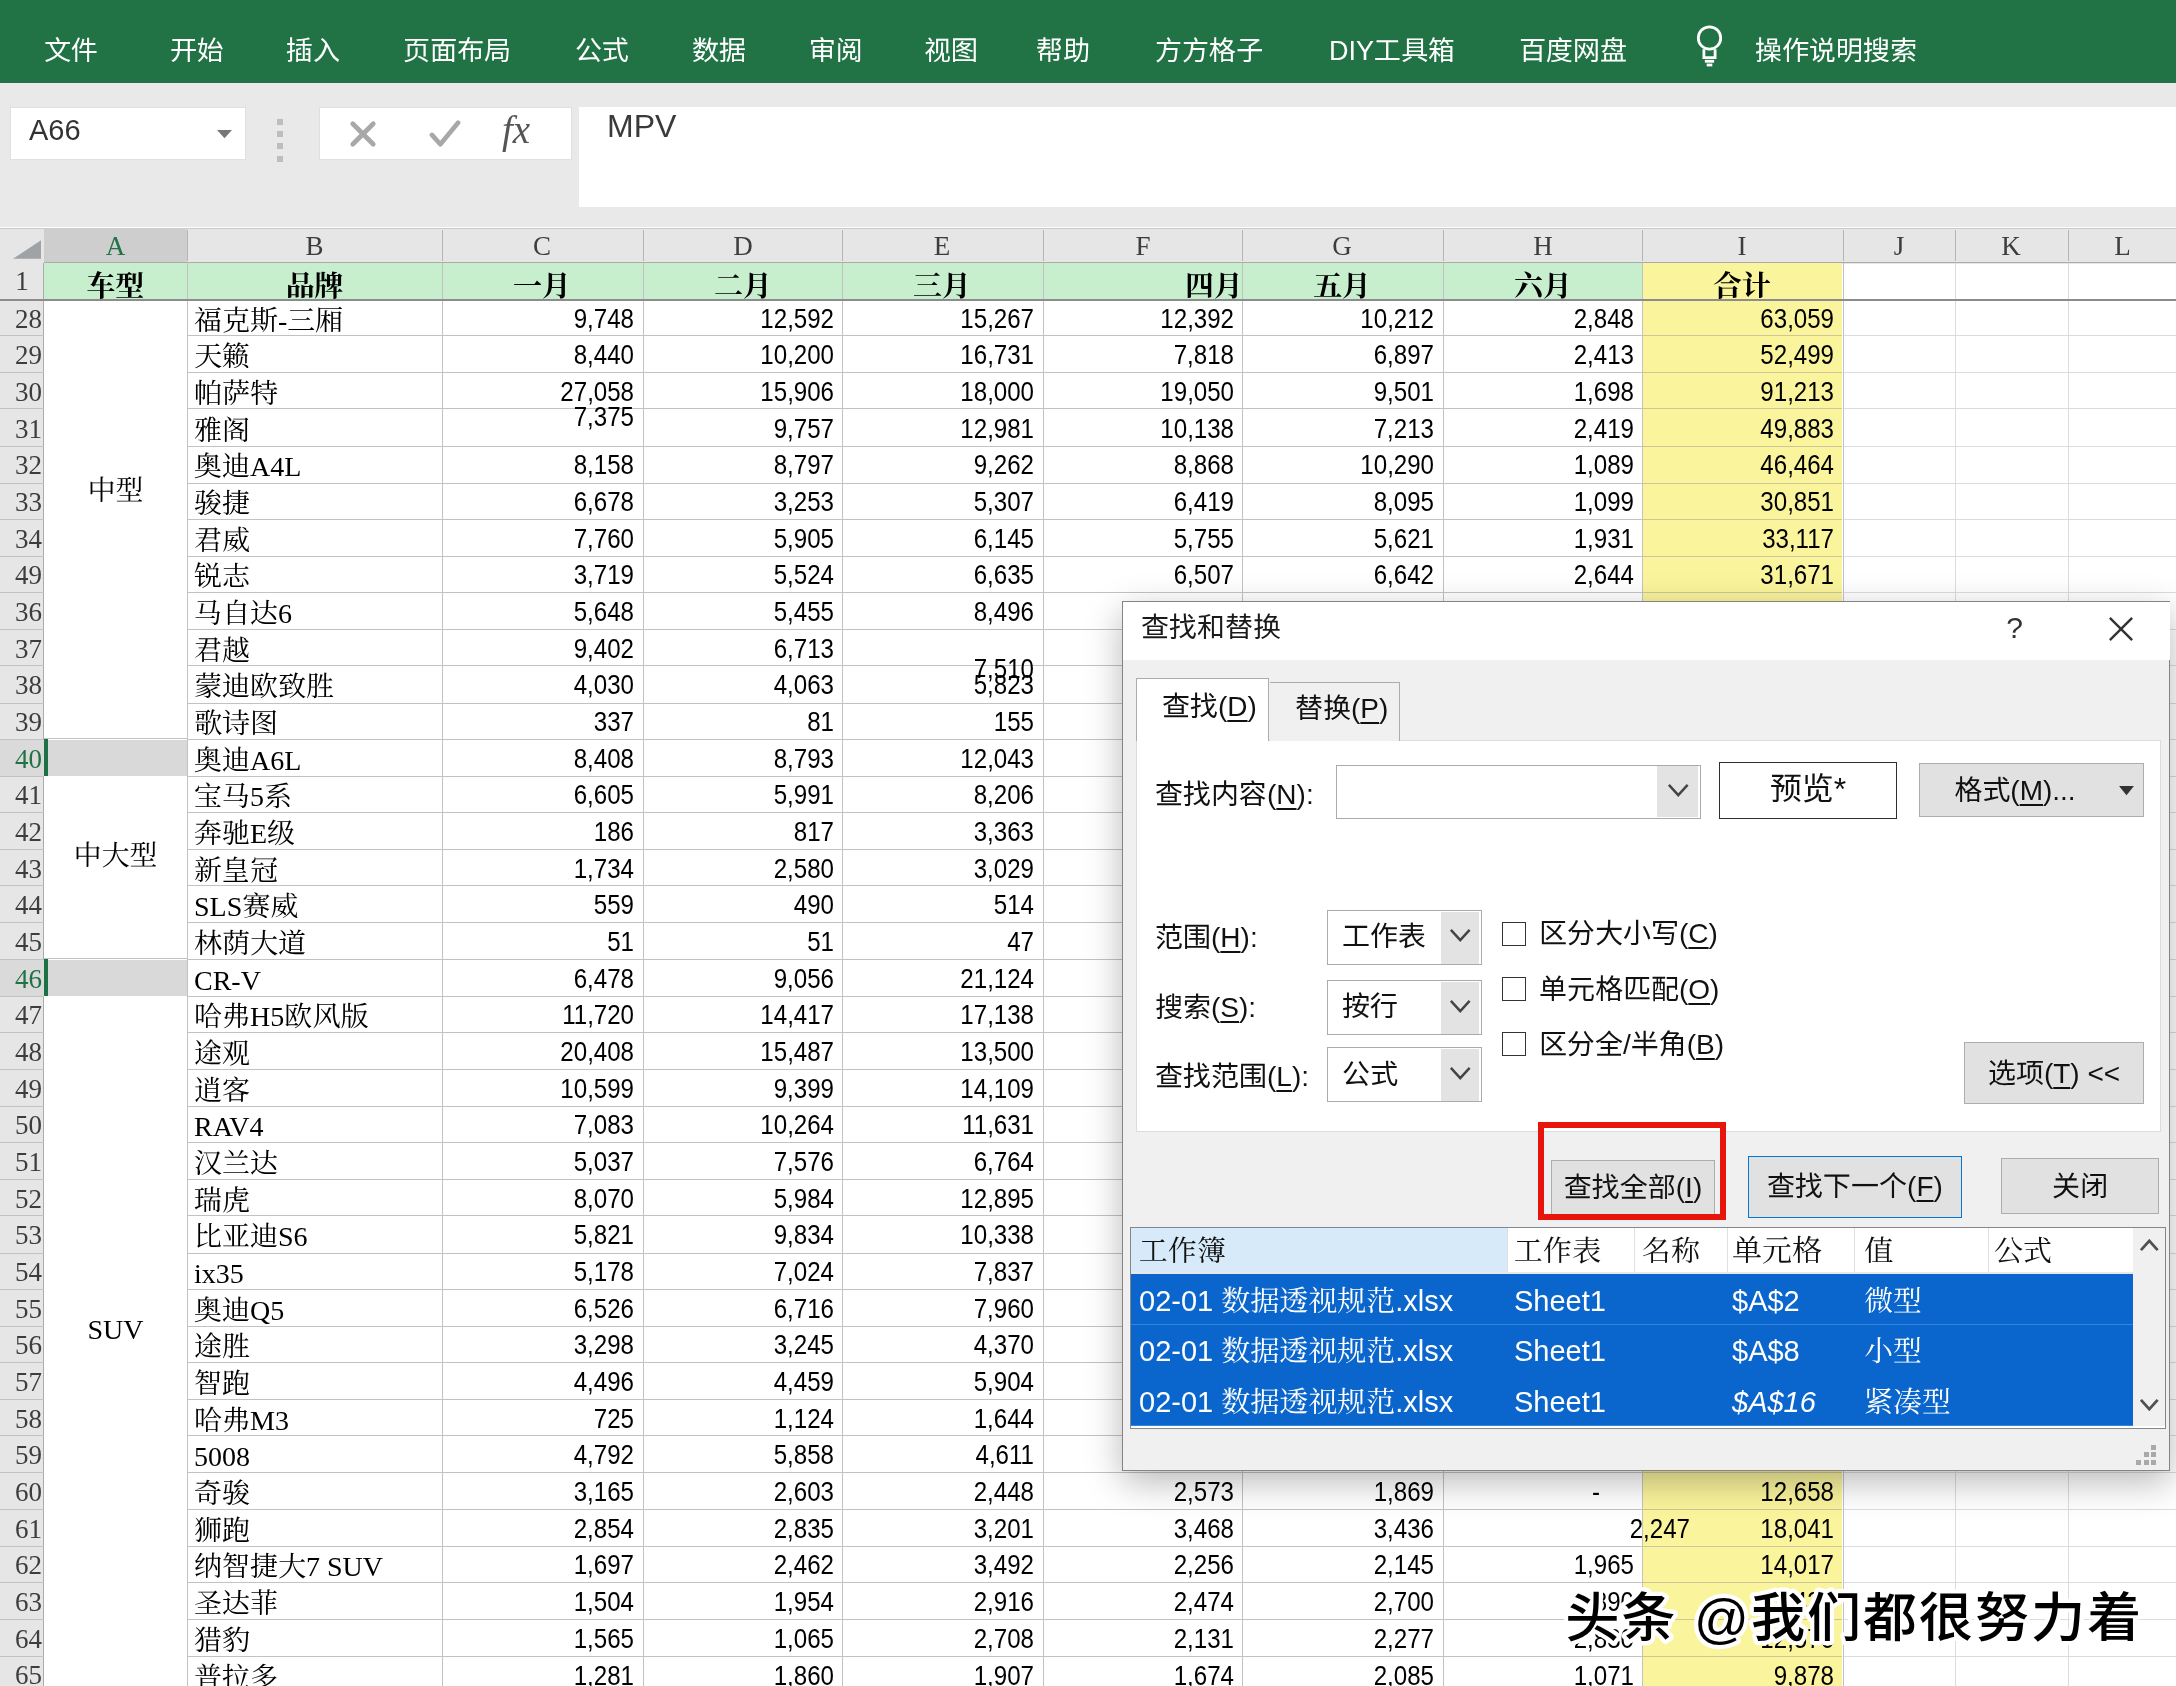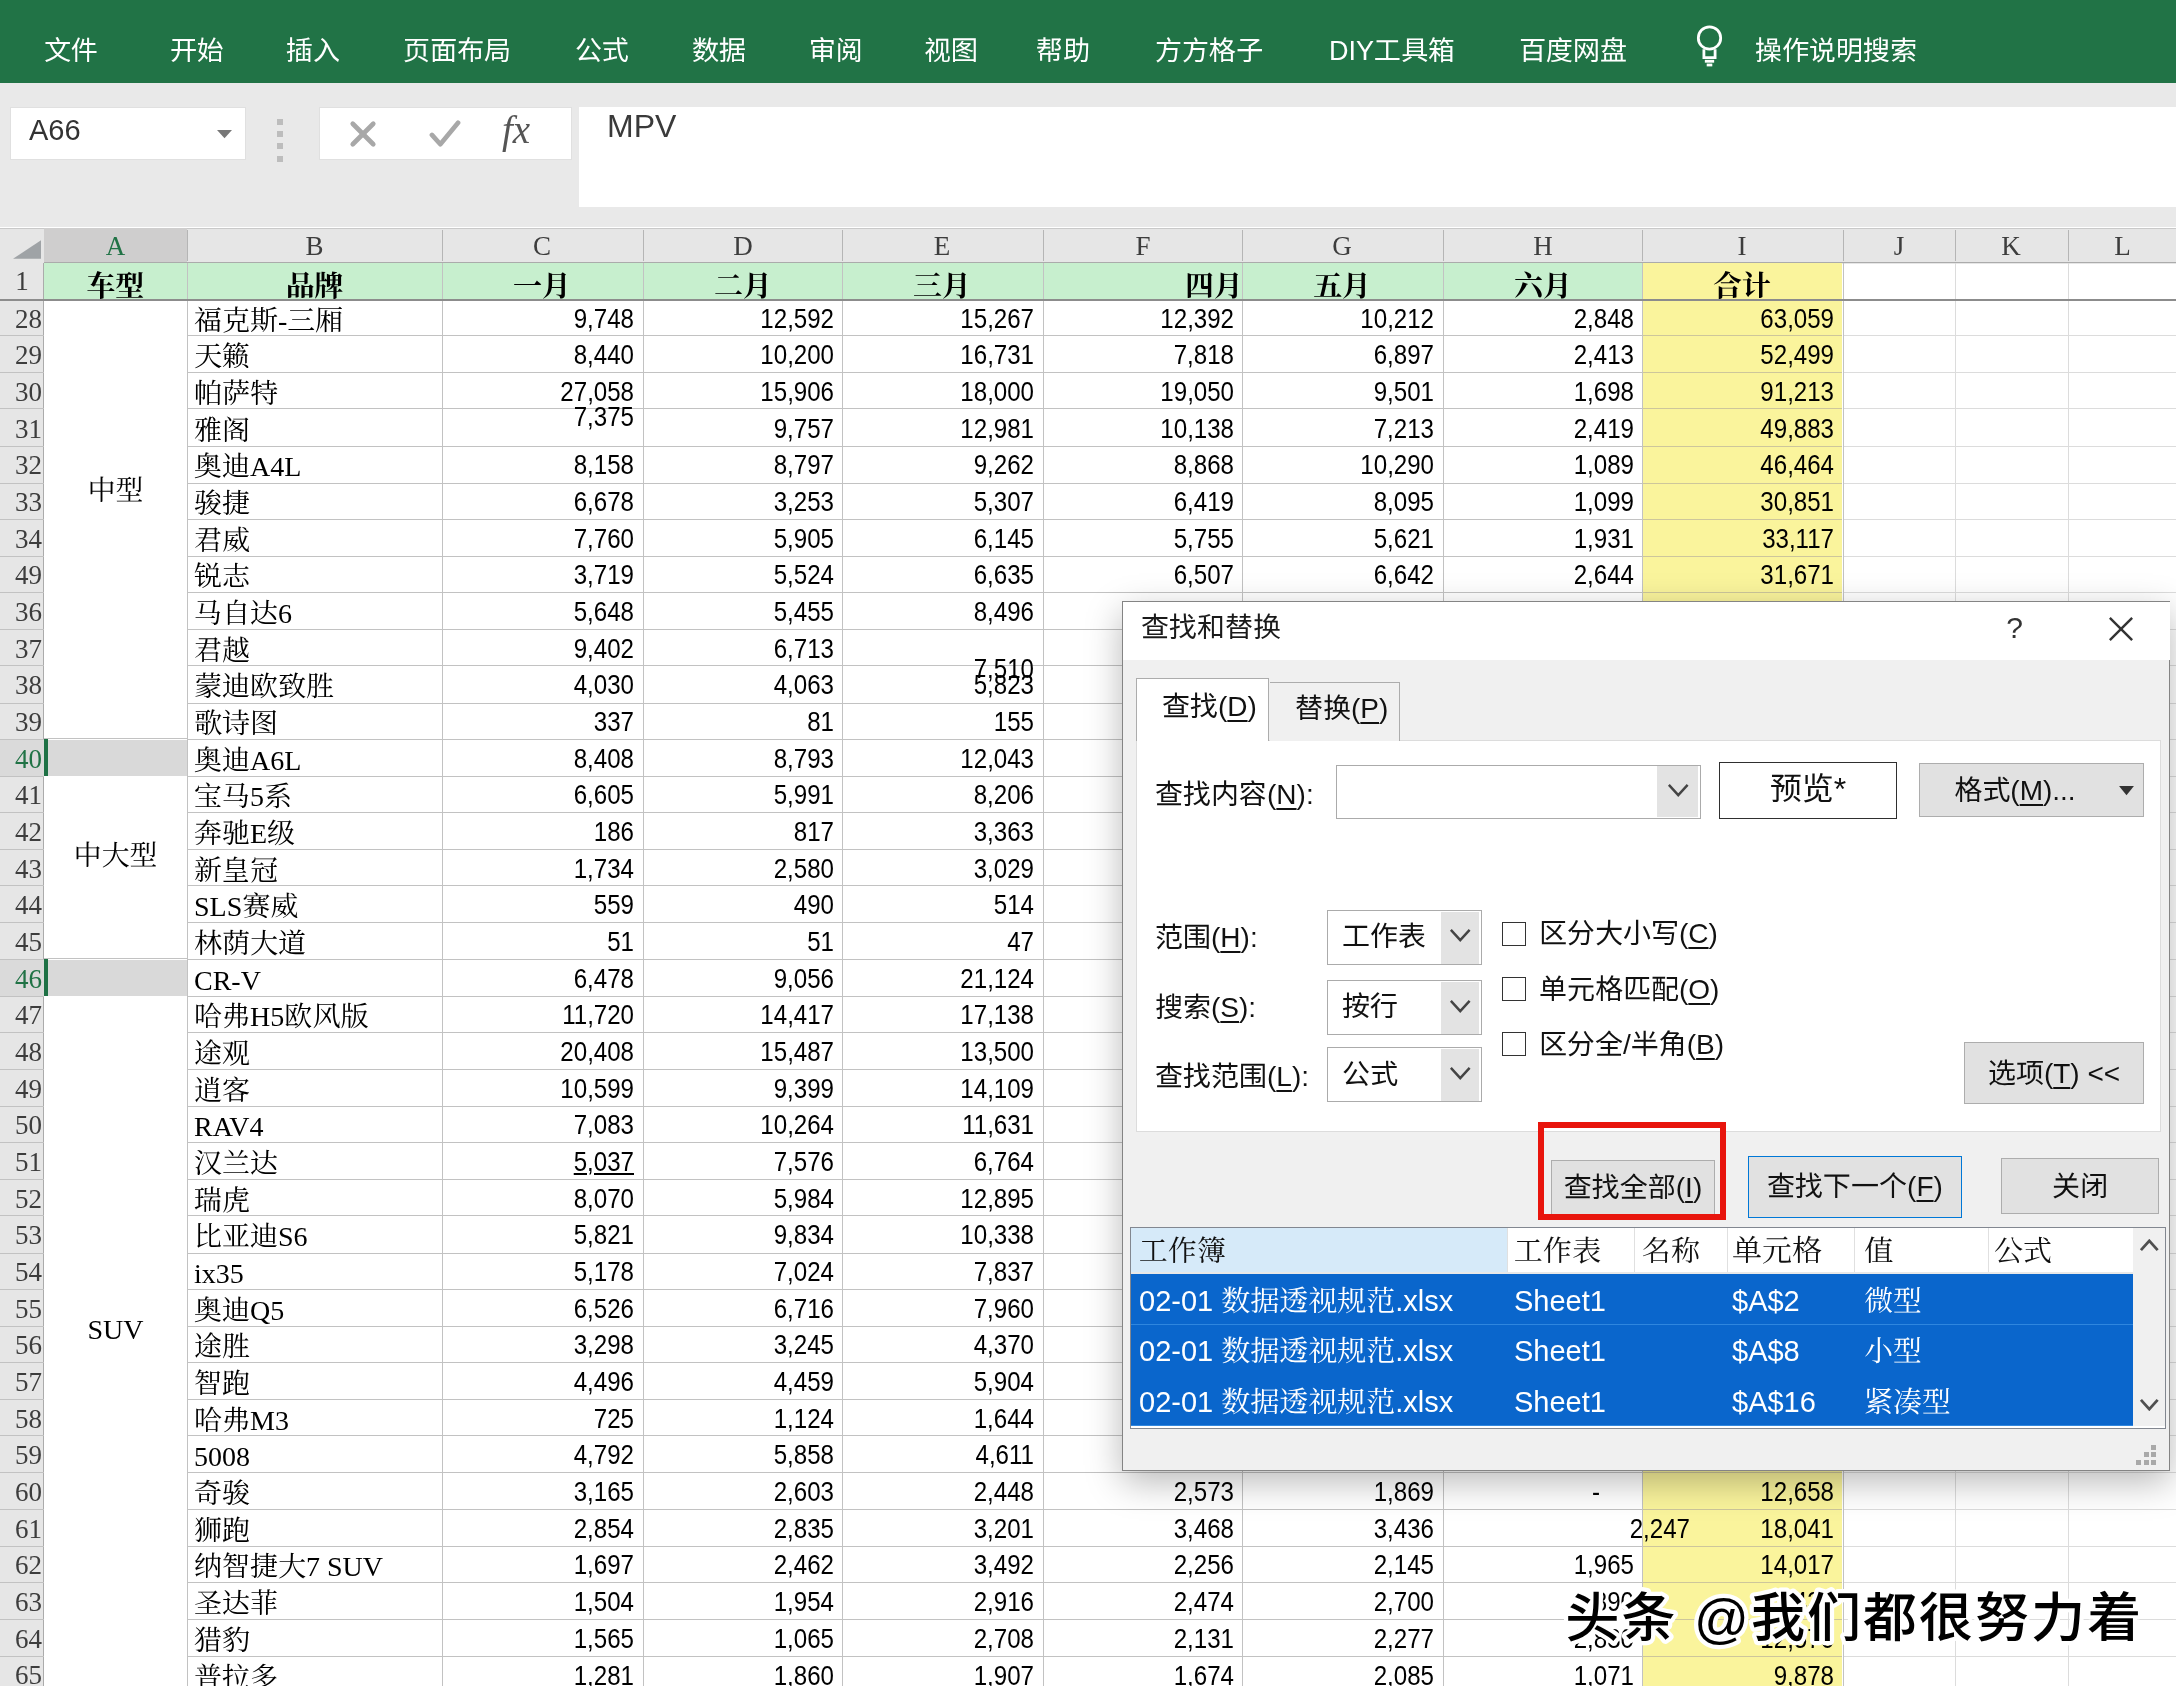--- a/index.html
+++ b/index.html
@@ -648,21 +648,21 @@
     <div style="position:absolute;left:442px;top:1108px;width:192px;height:34px;line-height:34px;">
       <span class="num" style="display:block;">7,083</span>
     </div>
     <div style="position:absolute;left:643px;top:1108px;width:191px;height:34px;line-height:34px;">
       <span class="num" style="display:block;">10,264</span>
     </div>
     <div style="position:absolute;left:842px;top:1108px;width:192px;height:34px;line-height:34px;">
       <span class="num" style="display:block;">11,631</span>
     </div>
     <div style="position:absolute;left:194px;top:1145px;width:244px;height:34px;line-height:34px;"><span class="brand">汉兰达</span></div>
-    <div style="position:absolute;left:442px;top:1145px;width:192px;height:34px;line-height:34px;text-decoration:underline;">
+    <div style="position:absolute;left:442px;top:1145px;width:192px;height:34px;line-height:34px;">
       <span class="num" style="display:block;">5,037</span>
     </div>
     <div style="position:absolute;left:643px;top:1145px;width:191px;height:34px;line-height:34px;">
       <span class="num" style="display:block;">7,576</span>
     </div>
     <div style="position:absolute;left:842px;top:1145px;width:192px;height:34px;line-height:34px;">
       <span class="num" style="display:block;">6,764</span>
     </div>
     <div style="position:absolute;left:194px;top:1182px;width:244px;height:34px;line-height:34px;"><span class="brand">瑞虎</span></div>
     <div style="position:absolute;left:442px;top:1182px;width:192px;height:34px;line-height:34px;">
@@ -959,21 +959,21 @@
     <div style="position:absolute;left:1732px;top:1283px;width:150px;height:36px;font-size:29px;color:#fff;line-height:36px;font-family:'Liberation Sans','Noto Sans SC',sans-serif;">$A$2</div>
     <div style="position:absolute;left:1864px;top:1283px;width:187px;height:36px;font-family:'Liberation Serif','Noto Serif SC',serif;font-size:29px;color:#fff;line-height:36px;">微型</div>
     <div style="position:absolute;left:1131px;top:1325px;width:1002px;height:51px;background:#0A66CC;border-bottom:0.9px solid #2F86DE;box-sizing:border-box;"></div>
     <div style="position:absolute;left:1139px;top:1333px;width:562px;height:36px;font-size:29px;color:#fff;white-space:nowrap;line-height:36px;font-family:'Liberation Sans','Noto Sans SC',sans-serif;">02-01 <span style="font-family:'Liberation Serif','Noto Serif SC',serif">数据透视规范</span>.xlsx</div>
     <div style="position:absolute;left:1514px;top:1333px;width:187px;height:36px;font-size:29px;color:#fff;line-height:36px;font-family:'Liberation Sans','Noto Sans SC',sans-serif;">Sheet1</div>
     <div style="position:absolute;left:1732px;top:1333px;width:150px;height:36px;font-size:29px;color:#fff;line-height:36px;font-family:'Liberation Sans','Noto Sans SC',sans-serif;">$A$8</div>
     <div style="position:absolute;left:1864px;top:1333px;width:187px;height:36px;font-family:'Liberation Serif','Noto Serif SC',serif;font-size:29px;color:#fff;line-height:36px;">小型</div>
     <div style="position:absolute;left:1131px;top:1375px;width:1002px;height:51px;background:#0A66CC;border-bottom:0.9px solid #2F86DE;box-sizing:border-box;"></div>
     <div style="position:absolute;left:1139px;top:1384px;width:562px;height:36px;font-size:29px;color:#fff;white-space:nowrap;line-height:36px;font-family:'Liberation Sans','Noto Sans SC',sans-serif;">02-01 <span style="font-family:'Liberation Serif','Noto Serif SC',serif">数据透视规范</span>.xlsx</div>
     <div style="position:absolute;left:1514px;top:1384px;width:187px;height:36px;font-size:29px;color:#fff;line-height:36px;font-family:'Liberation Sans','Noto Sans SC',sans-serif;">Sheet1</div>
-    <div style="position:absolute;left:1732px;top:1384px;width:150px;height:36px;font-size:29px;color:#fff;line-height:36px;font-family:'Liberation Sans','Noto Sans SC',sans-serif;">$A$16</div>
+    <div style="position:absolute;left:1732px;top:1384px;width:150px;height:36px;font-size:29px;color:#fff;line-height:36px;font-family:'Liberation Sans','Noto Sans SC',sans-serif;font-style:italic;">$A$16</div>
     <div style="position:absolute;left:1864px;top:1384px;width:187px;height:36px;font-family:'Liberation Serif','Noto Serif SC',serif;font-size:29px;color:#fff;line-height:36px;">紧凑型</div>
     <div style="position:absolute;left:2133px;top:1228px;width:32px;height:198px;background:#F0F0F0;"></div>
     <svg style="position:absolute;left:2139px;top:1239px" width="20.6" height="13" viewBox="0 0 22 14">
       <path d="M2 12 L11 2 L20 12" stroke="#505050" stroke-width="3" fill="none"></path>
     </svg>
     <svg style="position:absolute;left:2139px;top:1398px" width="20.6" height="13" viewBox="0 0 22 14">
       <path d="M2 2 L11 12 L20 2" stroke="#505050" stroke-width="3" fill="none"></path>
     </svg>
     <div style="position:absolute;left:2151px;top:1460px;width:4.7px;height:4.7px;background:#A9A9A9;"></div>
     <div style="position:absolute;left:2144px;top:1460px;width:4.7px;height:4.7px;background:#A9A9A9;"></div>

